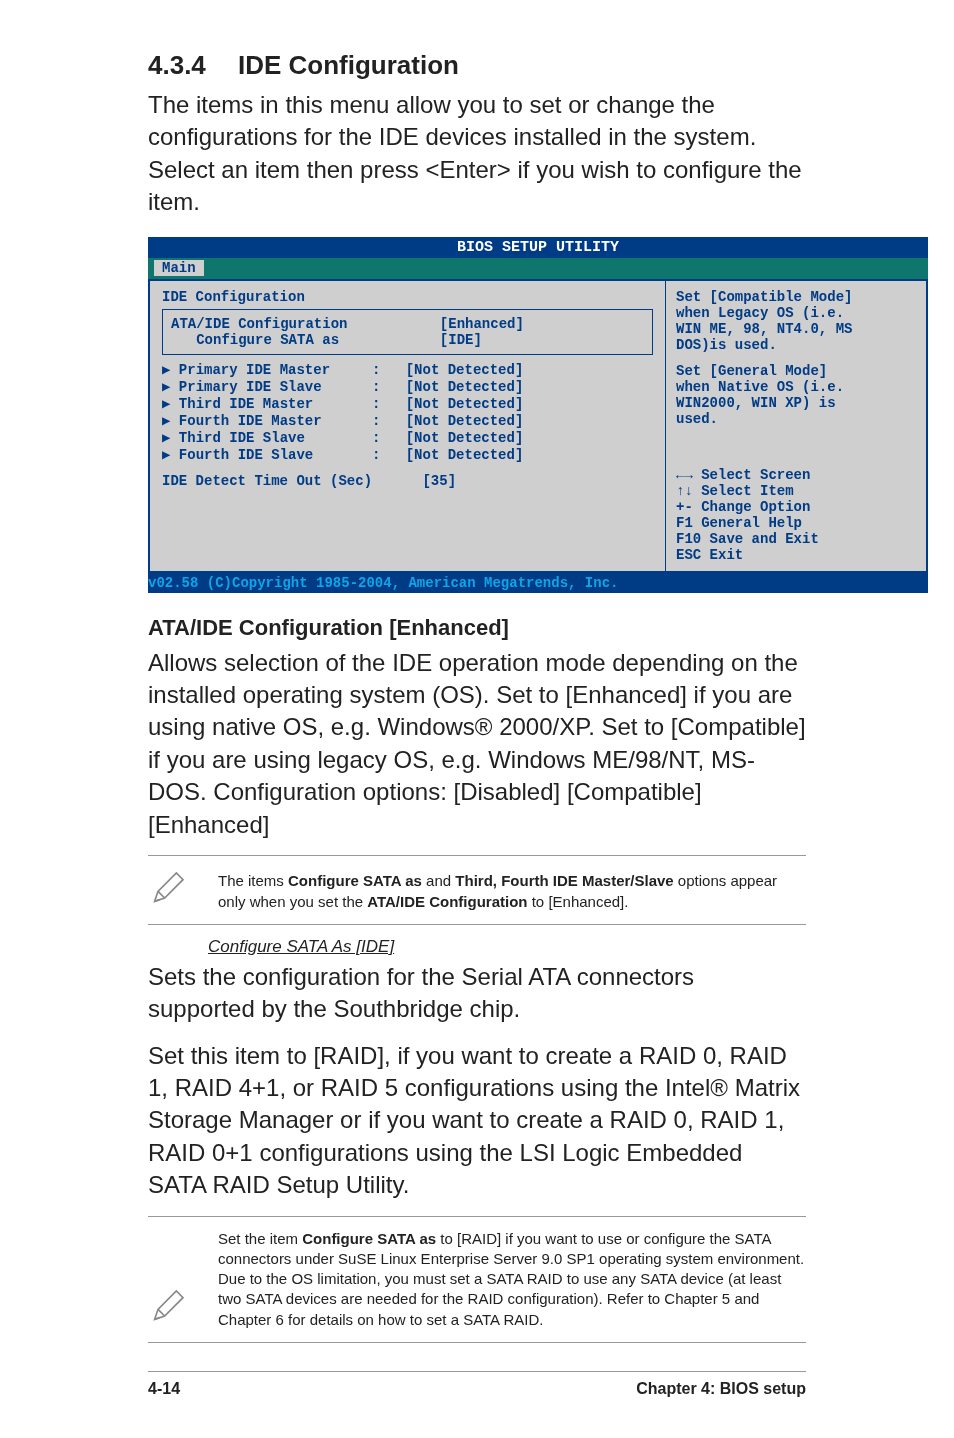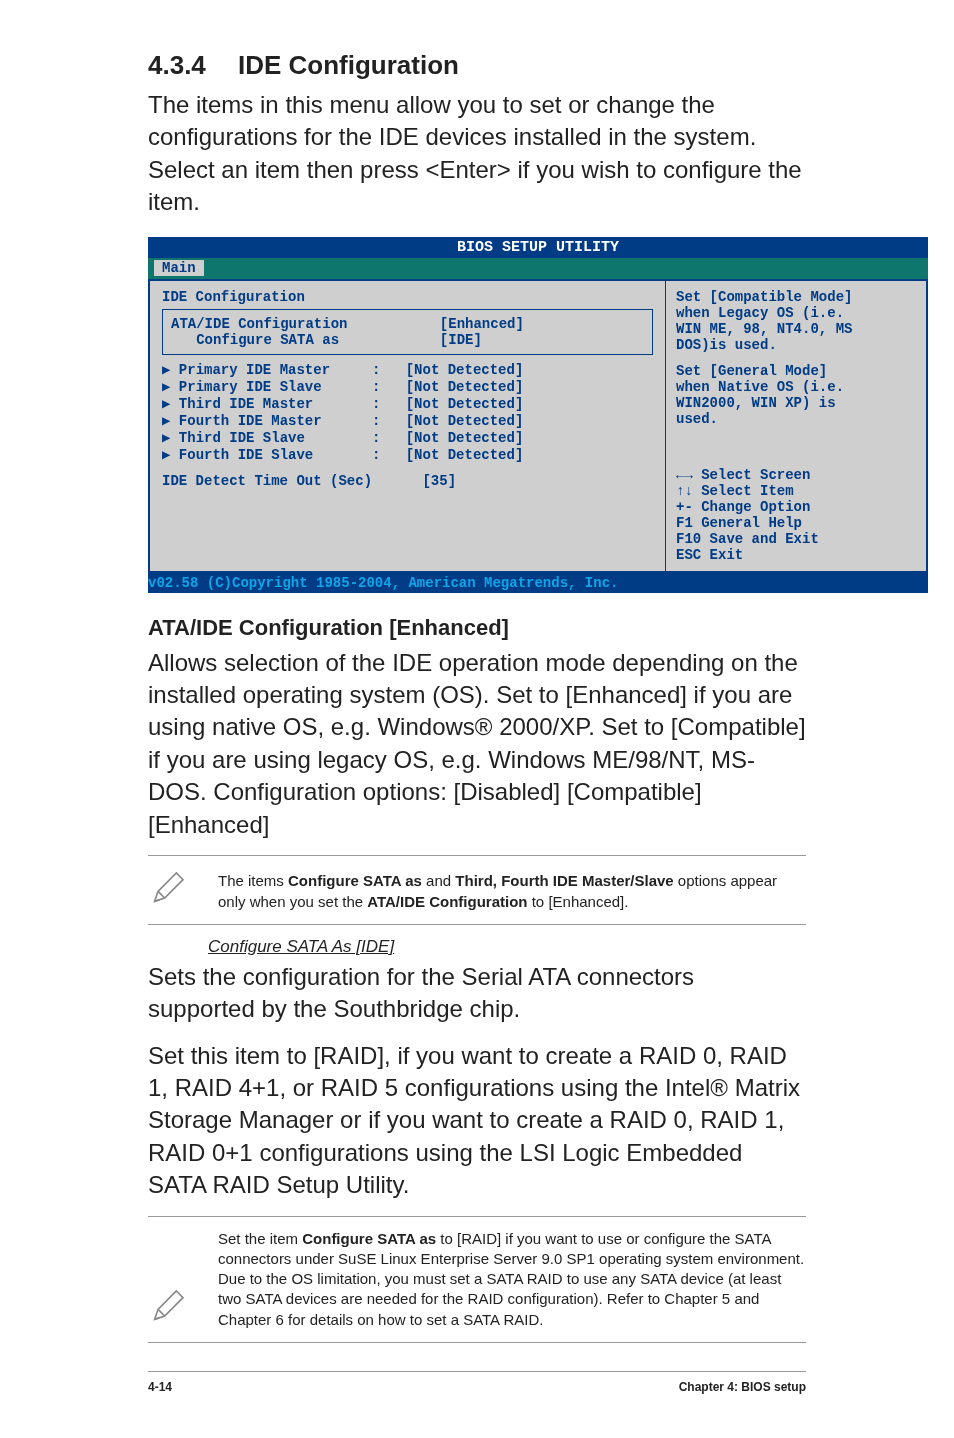--- a/index.html
+++ b/index.html
@@ -7,21 +7,21 @@
 h2.sec{font-family:Verdana,Arial,sans-serif;font-weight:900;font-size:26px;margin:0 0 8px;letter-spacing:0}
 h2.sec .num{display:inline-block;width:90px}
 p.body{font-size:24px;line-height:1.35;margin:0 0 14px}
 h3.sub{font-family:Verdana,Arial,sans-serif;font-weight:900;font-size:22px;margin:22px 0 6px}
 em.u{text-decoration:underline;font-style:italic;font-size:17px;display:inline-block;margin:10px 0 4px}
 hr.thin{border:none;border-top:1px solid #999;margin:2px 0}
 .notebox{display:flex;align-items:flex-end;gap:30px;padding:6px 0;margin:6px 0}
 .noteicon{flex:0 0 40px}
 .noteicon svg{width:40px;height:40px}
 .notetext{flex:1;font-size:15px;line-height:1.35}
-.footer{display:flex;justify-content:space-between;border-top:1px solid #999;margin-top:28px;padding-top:8px;font-weight:900;font-size:12px}
+.footer{display:flex;justify-content:space-between;border-top:1px solid #999;margin-top:28px;padding-top:8px;font-weight:900;font-size:16px}
 
 .bios{width:780px;margin:18px auto 0;display:block}
 .bios-titlebar{background:#003b85;color:#fff;font-family:"Courier New",monospace;font-weight:bold;font-size:15px;text-align:center;padding:2px 0;position:relative}
 .bios-tabrow{background:#0f766e;padding:0 6px 3px}
 .bios-tab{display:inline-block;background:#cfcfcf;color:#003b85;font-family:"Courier New",monospace;font-weight:bold;font-size:14px;padding:0 8px}
 .bios-body{border:2px solid #003b85;background:#cfcfcf;display:flex;font-family:"Courier New",monospace;font-size:14px}
 .bios-left{flex:1;padding:8px 12px;color:#003b85;border-right:1px solid #003b85}
 .bios-right{width:240px;padding:8px 10px;color:#003b85;font-weight:bold}
 .bios-left .hd{font-weight:bold;color:#003b85;margin-bottom:4px}
 .bios-left .box{border:1px solid #003b85;padding:6px 8px;margin-bottom:6px}

